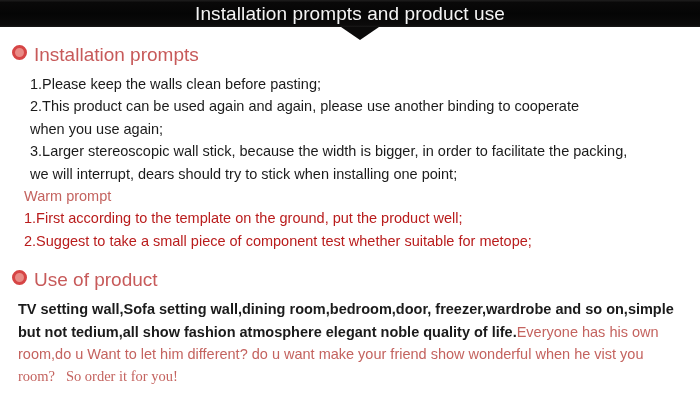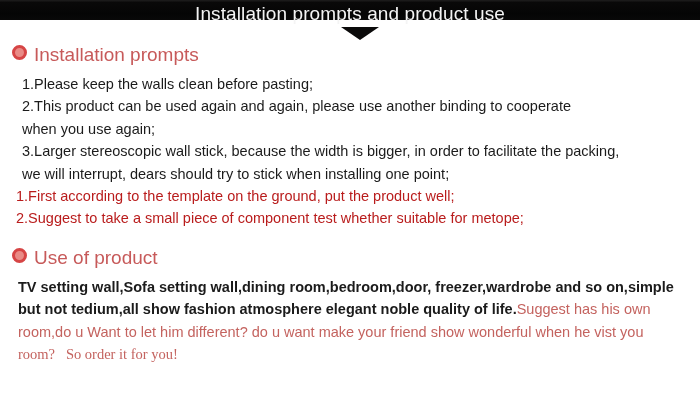--- a/index.html
+++ b/index.html
@@ -15,21 +15,21 @@
     overflow: hidden;
     position: relative;
   }
 
   
   .banner {
     position: absolute;
     top: 0;
     left: 0;
     width: 700px;
-    height: 20px;
+    height: 27px;
     background: #0b0a0a;
     background-image: linear-gradient(to bottom,
         #1b1a1a 0px, #1b1a1a 1px,
         #0a0909 2px, #050505 14px,
         #0c0b0b 25px, #1a1919 27px);
   }
   .banner-title {
     position: absolute;
     top: 0;
     left: 0;
@@ -79,21 +79,21 @@
     margin-right: 7px;
   }
   .section-head-label {
     color: #c75a5a;
     font-size: 19px;
     line-height: 20px;
     white-space: nowrap;
   }
 
   .lines {
-    padding-left: 16px;
+    padding-left: 24px;
   }
   .line {
     font-size: 14.5px;
     line-height: 22.4px;
     color: #1b1b1b;
     white-space: nowrap;
   }
   .line.indent {
     padding-left: 6px;
   }
@@ -138,37 +138,38 @@
     <span class="section-head-label">Installation prompts</span>
   </div>
 
   <div class="lines">
     <div class="line indent">1.Please keep the walls clean before pasting;</div>
     <div class="line indent">2.This product can be used again and again, please use another binding to cooperate</div>
     <div class="line indent">when you use again;</div>
     <div class="line indent">3.Larger stereoscopic wall stick, because the width is bigger, in order to facilitate the packing,</div>
     <div class="line indent">we will interrupt, dears should try to stick when installing one point;</div>
 
+    <div class="line warm">Warm prompt</div>
     <div class="line red">1.First according to the template on the ground, put the product well;</div>
     <div class="line red">2.Suggest to take a small piece of component test whether suitable for metope;</div>
   </div>
 
   <div class="spacer-md"></div>
 
   <div class="section-head">
     <span class="bullet-ring"></span>
     <span class="section-head-label">Use of product</span>
   </div>
 
   <div class="para">
     <div class="line">
       <span class="ink-black">TV setting wall,Sofa setting wall,dining room,bedroom,door, freezer,wardrobe and so on,simple</span>
     </div>
     <div class="line">
-      <span class="ink-black">but not tedium,all show fashion atmosphere elegant noble quality of life.</span><span class="ink-red">Suggest has his own</span>
+      <span class="ink-black">but not tedium,all show fashion atmosphere elegant noble quality of life.</span><span class="ink-red">Everyone has his own</span>
     </div>
     <div class="line">
       <span class="ink-red">room,do u Want to let him different? do u want make your friend show wonderful when he vist you</span>
     </div>
     <div class="line pre-space">
       <span class="ink-red pre-space">room?   So order it for you!</span>
     </div>
   </div>
 
 </div>

